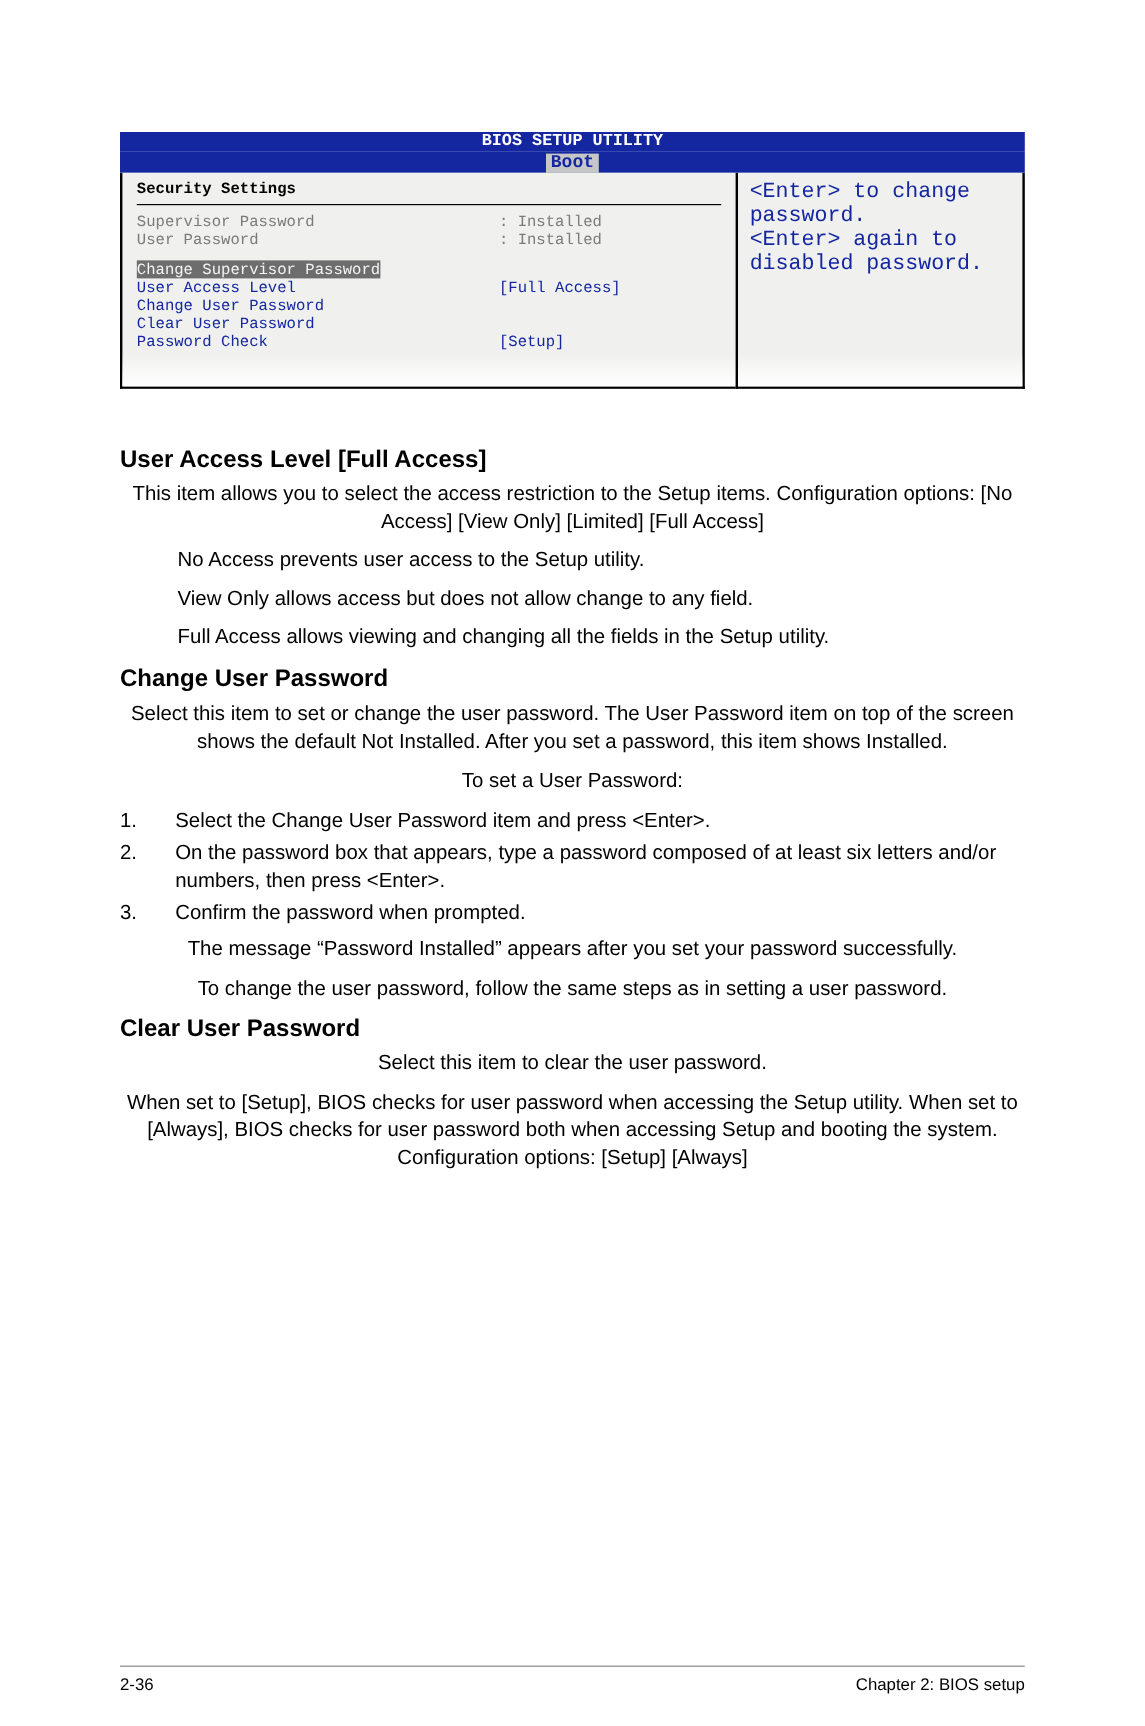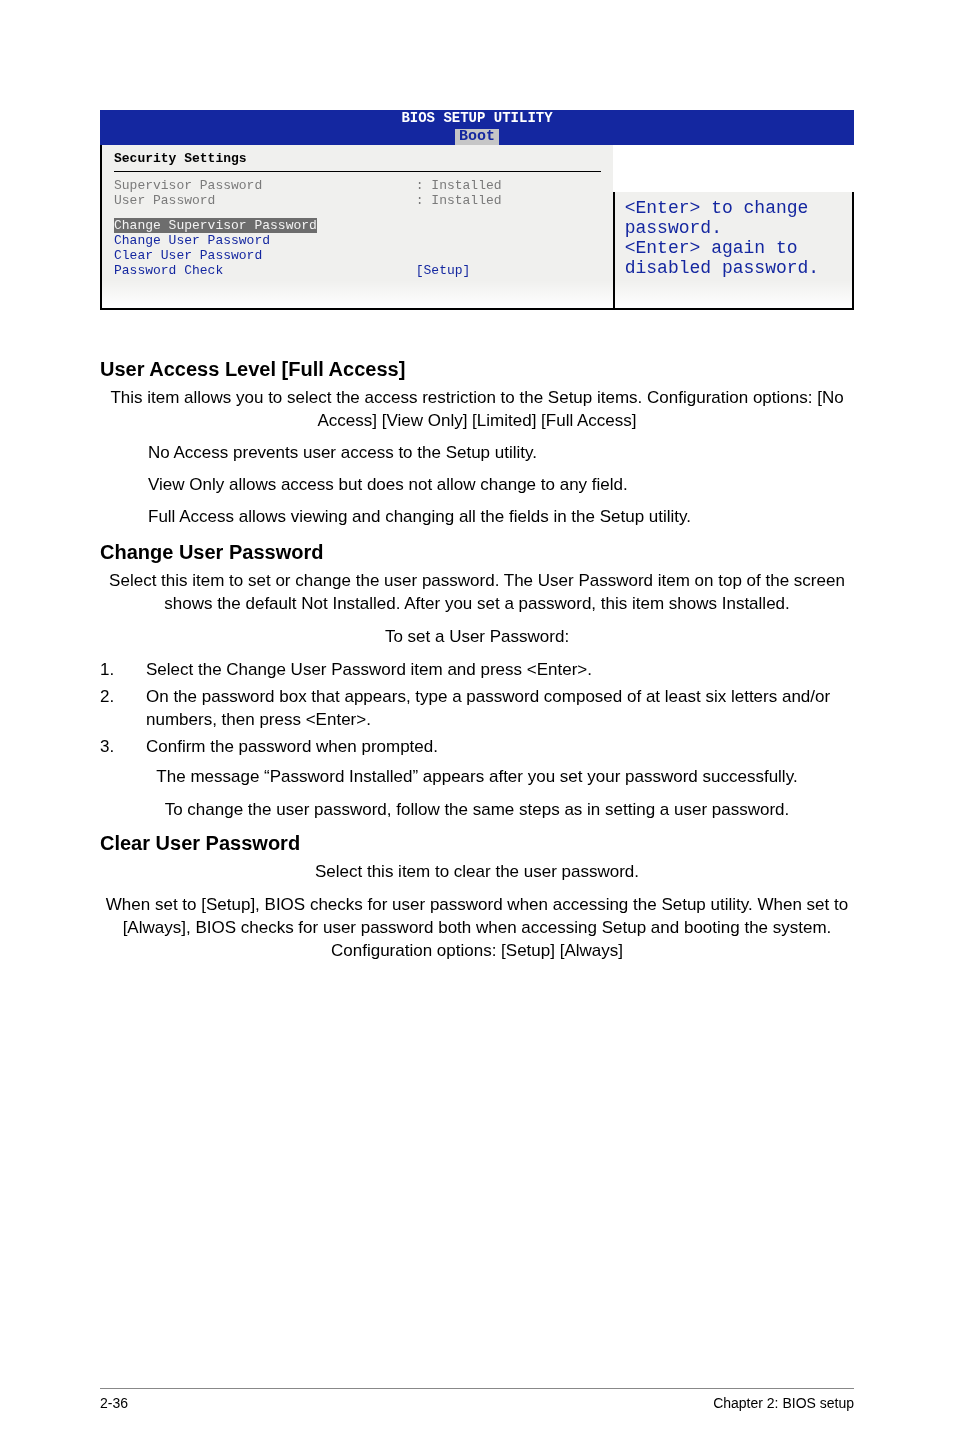--- a/index.html
+++ b/index.html
@@ -4,21 +4,21 @@
 <style>
   * { box-sizing: border-box; margin: 0; padding: 0; }
   html, body { width: 954px; height: 1438px; background: #fff; font-family: Arial, Helvetica, sans-serif; color: #000; }
   .page { padding: 110px 100px 0 100px; }
 
   
   .bios-wrap { margin-bottom: 48px; }
   .bios-title-bar { background:#1427a0; color:#fff; font-family: "Courier New", monospace; font-weight: bold; font-size: 14px; text-align: center; padding: 0; line-height: 16px; }
   .bios-tab-row { background:#1427a0; text-align:center; }
   .bios-tab { display:inline-block; background:#c6c6c6; color:#1427a0; font-family:"Courier New",monospace; font-weight:bold; font-size:15px; padding:0 4px; line-height:16px; }
-  .bios-body { display:flex; border-top: none; align-items: flex-end; }
+  .bios-body { display:flex; border-top: none; }
   .bios-left { flex: 0 0 68%; background:#f0f0ee; border:2px solid #000; border-top:none; border-right:none; padding: 6px 12px 30px 12px; font-family:"Courier New",monospace; font-size:13px; position:relative; }
   .bios-right { flex: 1; background:#f0f0ee; border:2px solid #000; border-top:none; padding: 6px 10px 30px 10px; font-family:"Courier New",monospace; font-size:18px; color:#1427a0; }
   .bios-sec-title { color:#000; font-weight:bold; padding-bottom:3px; }
   .bios-divider { border-top:1px solid #000; margin:2px 0 6px 0; }
   .bios-line { white-space: pre; color:#7a7a7a; }
   .bios-line.sel { color:#f4f4f4; background:#6d6d6d; display:inline-block; }
   .bios-line.blue { color:#1427a0; }
   .bios-row { display:flex; }
   .bios-row .col-l { flex:0 0 62%; }
   .bios-row .col-r { flex:1; }
@@ -60,20 +60,24 @@
         </div>
         <div class="bios-row">
           <div class="col-l"><span class="bios-line">User Password</span></div>
           <div class="col-r"><span class="bios-line">: Installed</span></div>
         </div>
 
         <div style="height:10px"></div>
 
         <div><span class="bios-line sel">Change Supervisor Password</span></div>
 
+        <div class="bios-row">
+          <div class="col-l"><span class="bios-line blue">User Access Level</span></div>
+          <div class="col-r"><span class="bios-line blue">[Full Access]</span></div>
+        </div>
 
         <div><span class="bios-line blue">Change User Password</span></div>
         <div><span class="bios-line blue">Clear User Password</span></div>
 
         <div class="bios-row">
           <div class="col-l"><span class="bios-line blue">Password Check</span></div>
           <div class="col-r"><span class="bios-line blue">[Setup]</span></div>
         </div>
         <div class="bios-fade"></div>
       </div>

